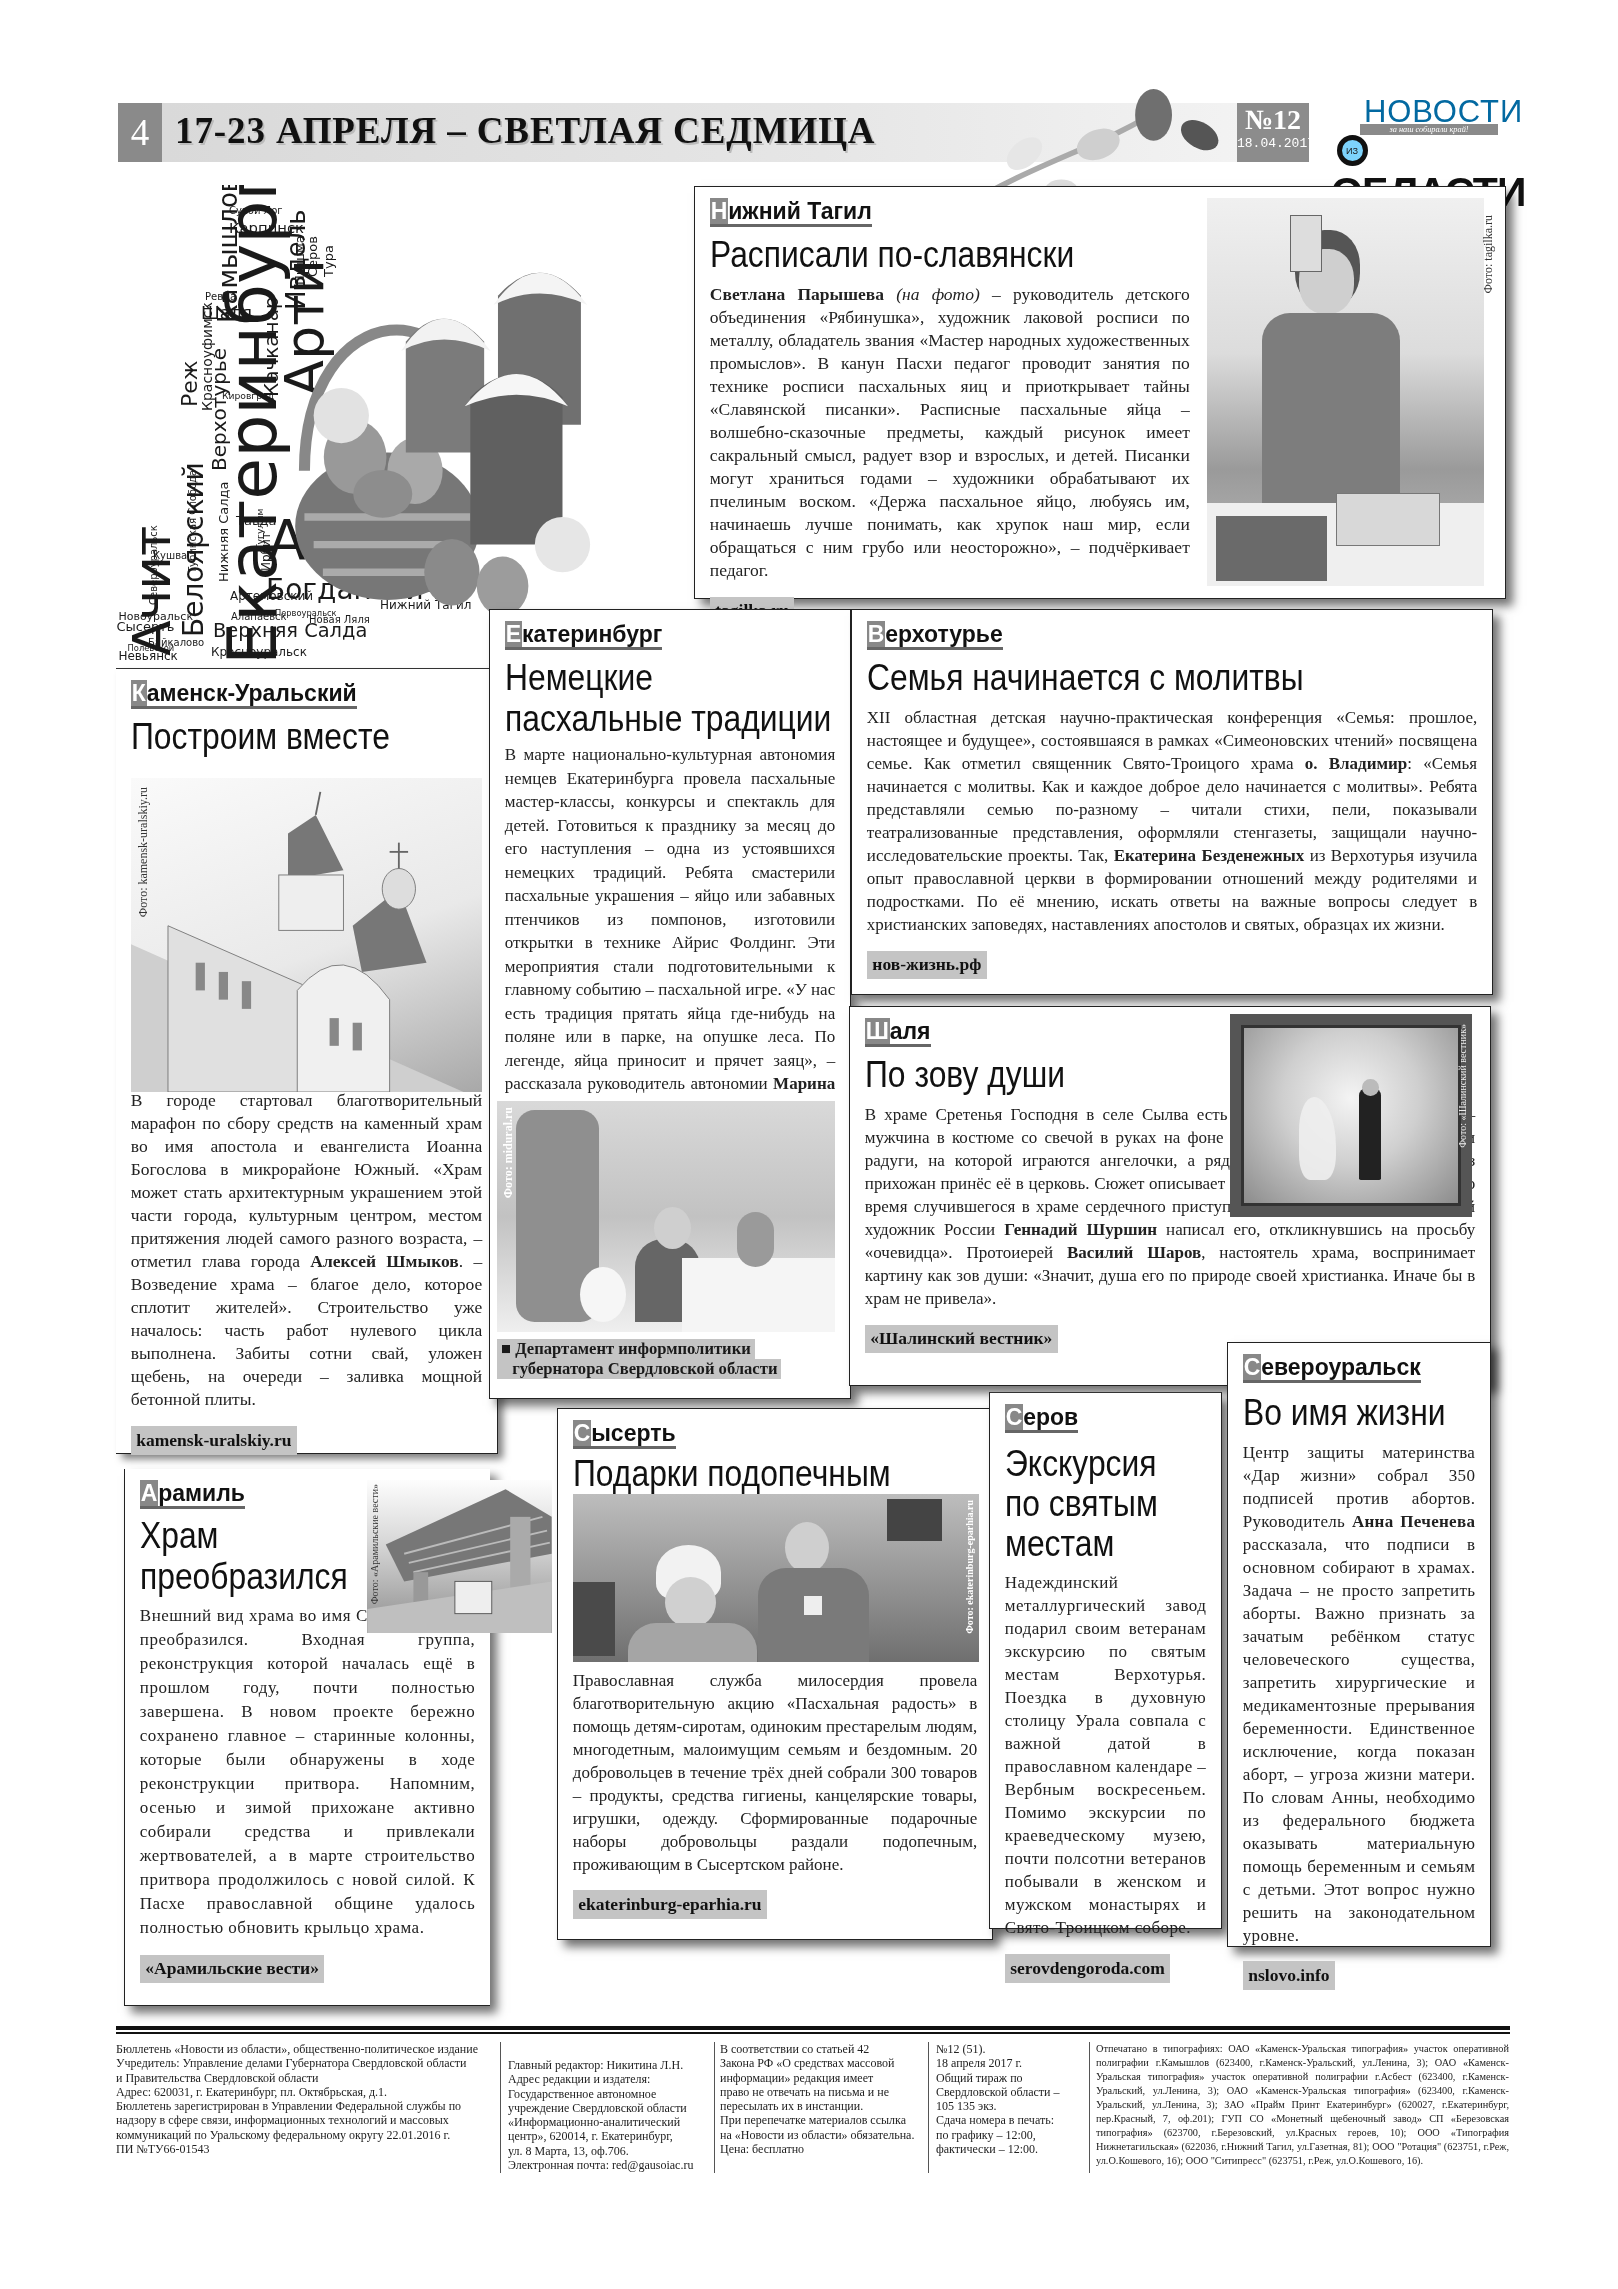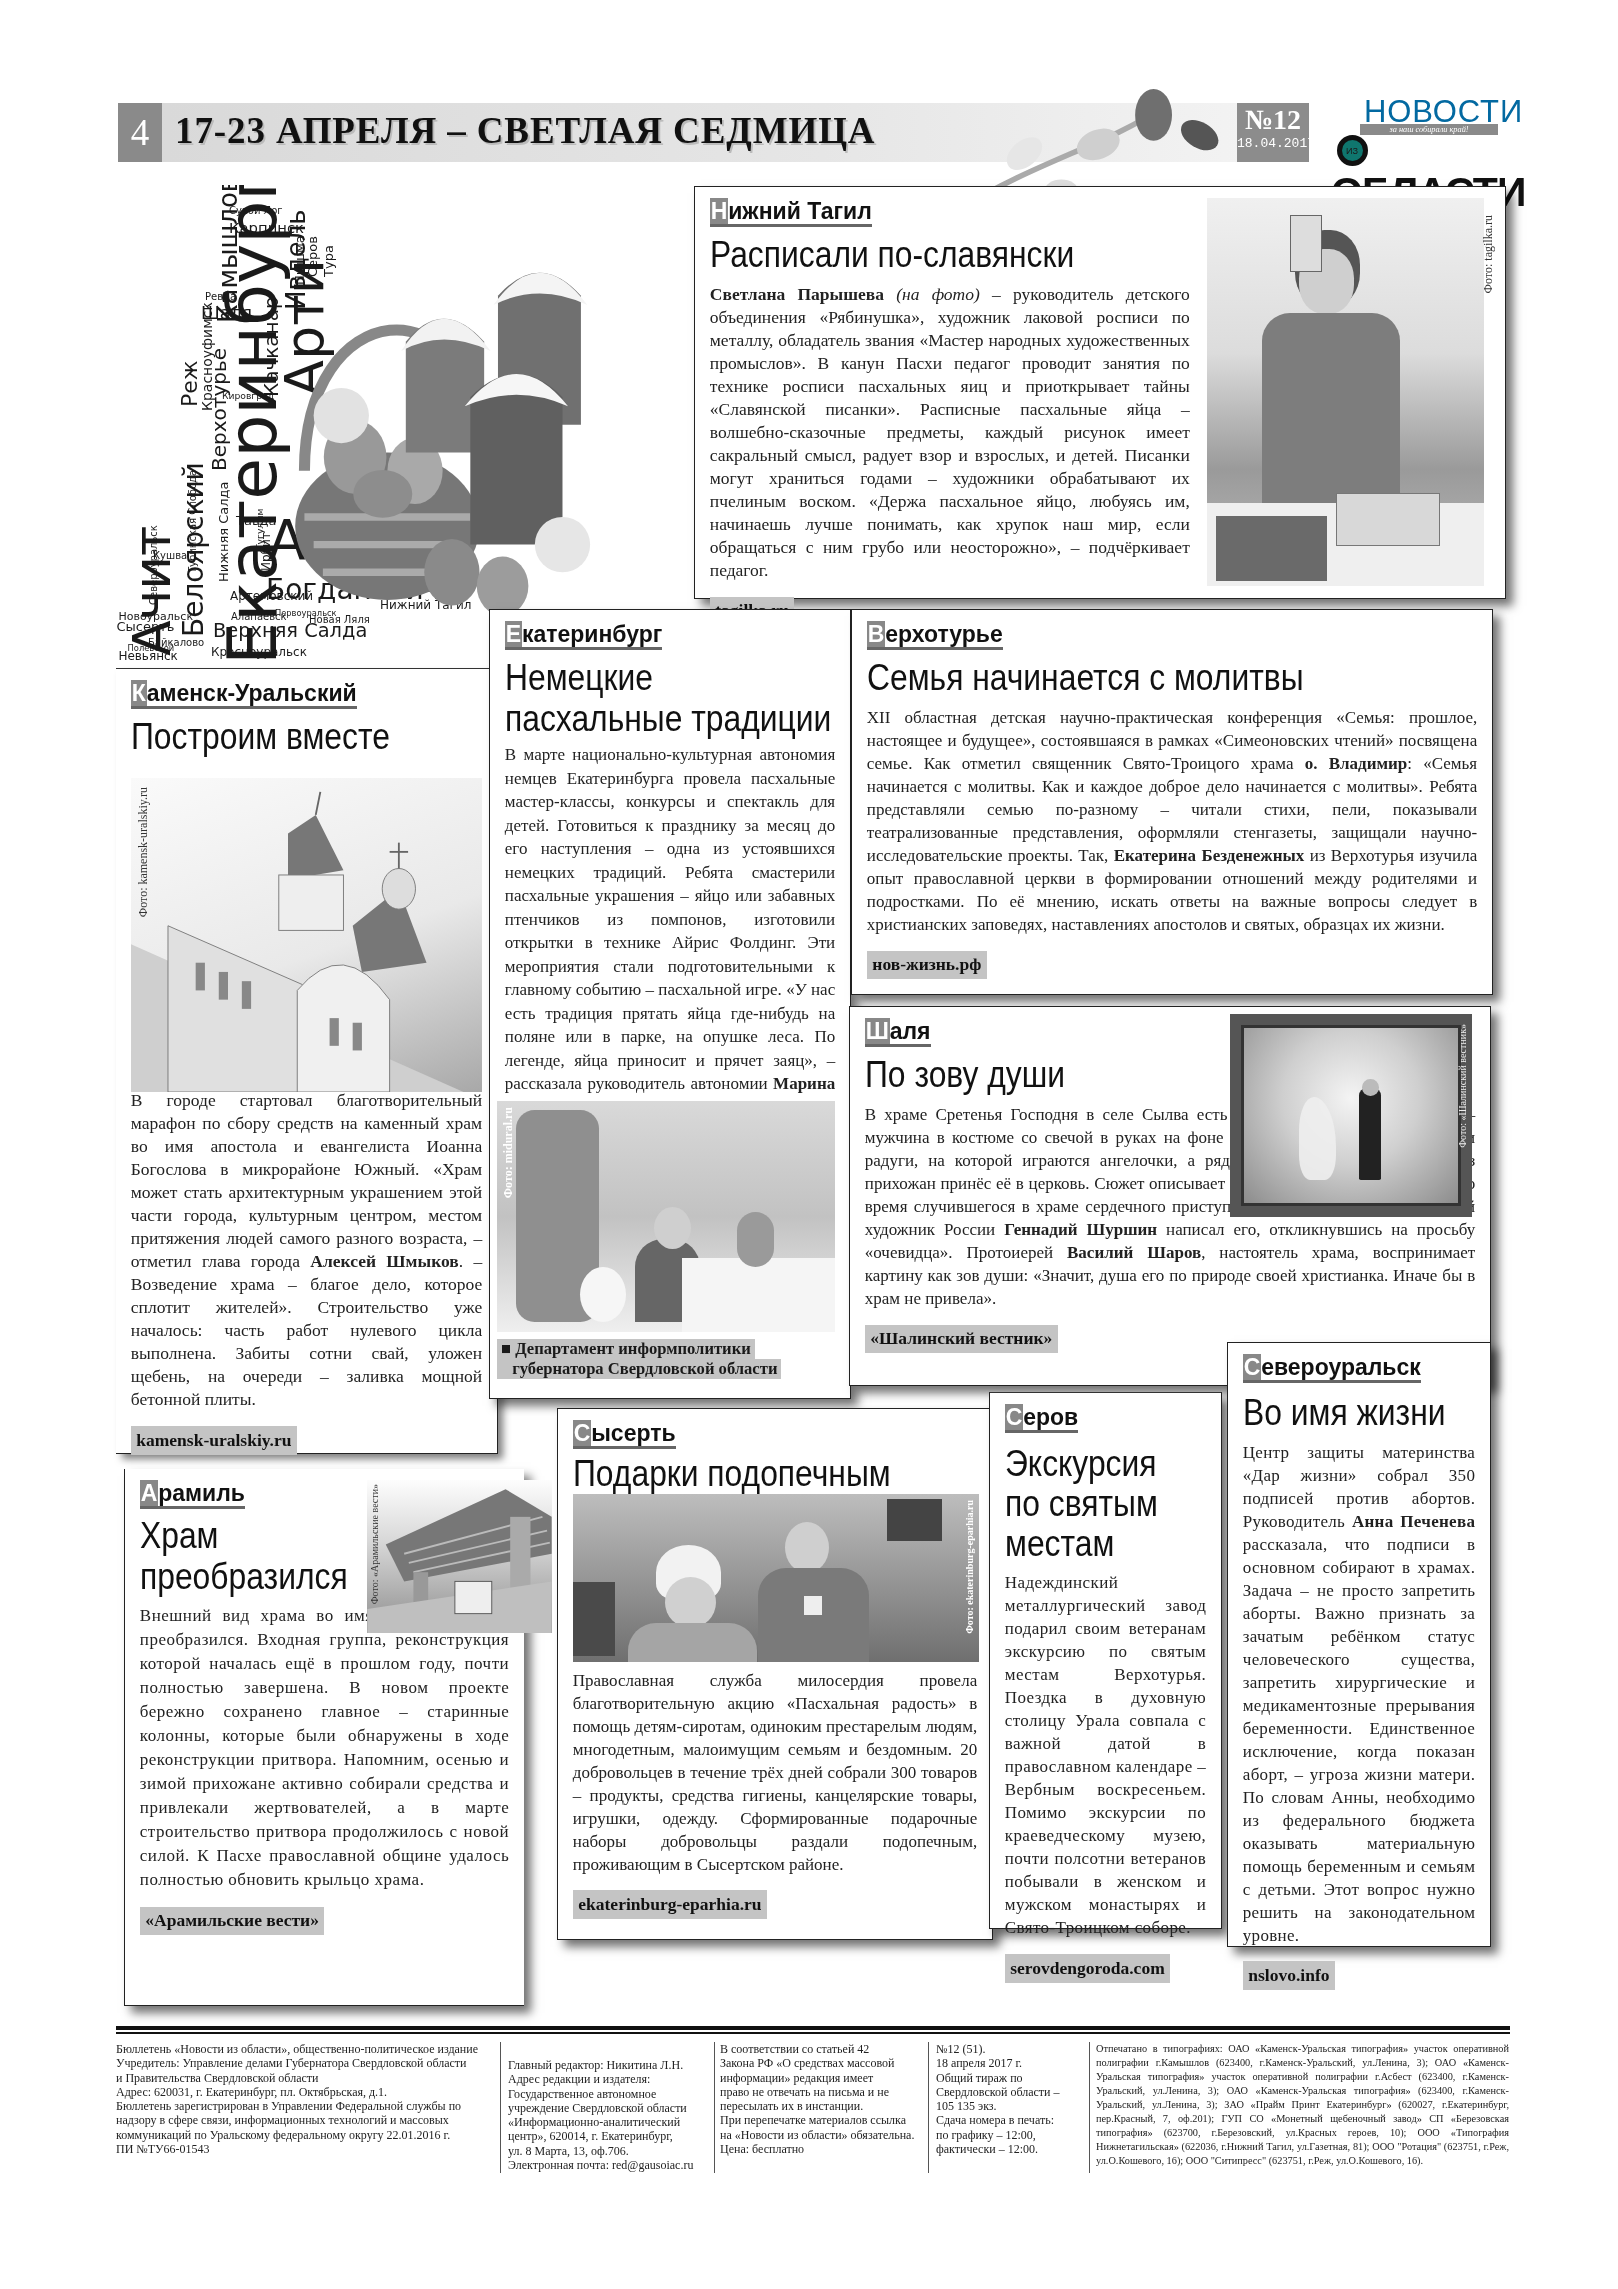--- a/index.html
+++ b/index.html
@@ -14,21 +14,21 @@
   .hdr-title { left: 175px; top: 109px; font-family: "Liberation Serif", serif; font-weight: bold;
                font-size: 37px; letter-spacing: 0.9px; color: #111; text-shadow: 1.8px 1.8px 0 #bbb; }
   .willow { left: 923px; top: 89px; width: 332px; height: 120px; }
   .issue-box { left: 1237px; top: 103px; width: 72px; height: 59px; background: #8c8c8c; color: #fff; text-align: center; }
   .issue-no { font-family: "Liberation Serif", serif; font-size: 28px; font-weight: bold; line-height: 33px; }
   .issue-date { font-family: Liberation Mono, monospace; font-size: 13px; text-align: center; }
   .logo { left: 1318px; top: 96px; width: 194px; height: 74px; }
   .logo-top { position: absolute; left: 46px; top: 0; font-family: "Liberation Sans", sans-serif; font-size: 31px; letter-spacing: 0.9px; color: #0369a1; line-height: 31px; }
   .logo-slogan { position: absolute; left: 42px; top: 28px; width: 138px; height: 11px; background: #8a8a8a; color: #fff; font-size: 8.3px; font-style: italic; font-family: "Liberation Serif", serif; text-align: center; line-height: 11px; }
   .logo-bottom { position: absolute; left: 18.5px; top: 35px; font-family: "Liberation Sans", sans-serif; font-weight: bold; font-size: 41px; color: #111; line-height: 41px; letter-spacing: -0.9px; }
-  .logo-iz { position: absolute; left: 18.5px; top: 39px; width: 31px; height: 31px; border-radius: 50%; border: 5.5px solid #111; box-sizing: border-box; font-size: 9.2px; display: flex; align-items: center; justify-content: center; font-family: "Liberation Sans", sans-serif; background: #0f766e; }
+  .logo-iz { position: absolute; left: 18.5px; top: 39px; width: 31px; height: 31px; border-radius: 50%; border: 5.5px solid #111; box-sizing: border-box; font-size: 9.2px; display: flex; align-items: center; justify-content: center; font-family: "Liberation Sans", sans-serif; background: #7dd3fc; }
 
   
   .cloud { left: 111px; top: 185px; width: 517px; height: 480px; overflow: hidden; }
   .cloud .w { position: absolute; font-family: "DejaVu Sans", sans-serif; color: #1a1a1a; white-space: nowrap; transform-origin: left top; }
 
   
   .card { position: absolute; background: #fff; border: 1.8px solid #222; box-shadow: 7.4px 7.4px 9.2px rgba(0,0,0,0.55); box-sizing: border-box; padding: 11px 14.8px 9.2px 14.8px; }
   .rubric { display: inline-block; font-family: "Liberation Sans", sans-serif; font-weight: bold; font-size: 23px;
             border-bottom: 3.7px solid #666; line-height: 26px; color: #111; }
   .rubric .first { background: #888; color: #fff; padding: 0 0.9px; }
@@ -230,21 +230,21 @@
     <div style="position:absolute;left:132px;top:65px;width:16.6px;height:16.6px;background:#bbb;border-radius:50%;"></div>
     <div style="position:absolute;left:69px;top:83px;width:37px;height:83px;background:#eee;border-radius:40% 60% 30% 30%;opacity:0.9;"></div>
     <div class="photo-credit" style="left:227px;top:9.2px;color:#eee;font-size:10px;">Фото: «Шалинский вестник»</div>
   </div>
   <div class="body" style="font-size:17px;line-height:23px;">
     <span>В храме Сретенья Господня в селе Сылва есть необычная картина (на фото) – мужчина в костюме со свечой в руках на фоне шалинских видов, в обрамлении радуги, на которой играются ангелочки, а рядом – ангел-хранитель. Один из прихожан принёс её в церковь. Сюжет описывает видение, пережитое мужчиной во время случившегося в храме сердечного приступа. Автор полотна – заслуженный художник России </span><b>Геннадий Шуршин</b><span> написал его, откликнувшись на просьбу «очевидца». Протоиерей </span><b>Василий Шаров</b><span>, настоятель храма, воспринимает картину как зов души: «Значит, душа его по природе своей христианка. Иначе бы в храм не привела».</span>
   </div>
   <div class="source">«Шалинский вестник»</div>
 </div>
 
-<div class="card" style="left:124px;top:1469px;width:400px;height:537px;border-top:none;border-right:none;">
+<div class="card" style="left:124px;top:1469px;width:366px;height:537px;border-top:none;border-right:none;">
   <div style="width:222px;">
     <div class="rubric"><span class="first">А</span><span>рамиль</span></div>
     <div class="headline" style="margin-top:5.5px;">
       <div>Храм</div>
       <div>преобразился</div>
     </div>
   </div>
   <div class="photo" style="left:242px;top:11px;width:185px;height:153px;background:linear-gradient(180deg,#fdfdfd 0%,#d8d8d8 40%,#8e8e8e 100%);">
     <svg width="185" height="153" viewBox="0 0 200 166">
       <polygon points="20,70 150,10 200,40 200,80 40,110" fill="#777"></polygon>

